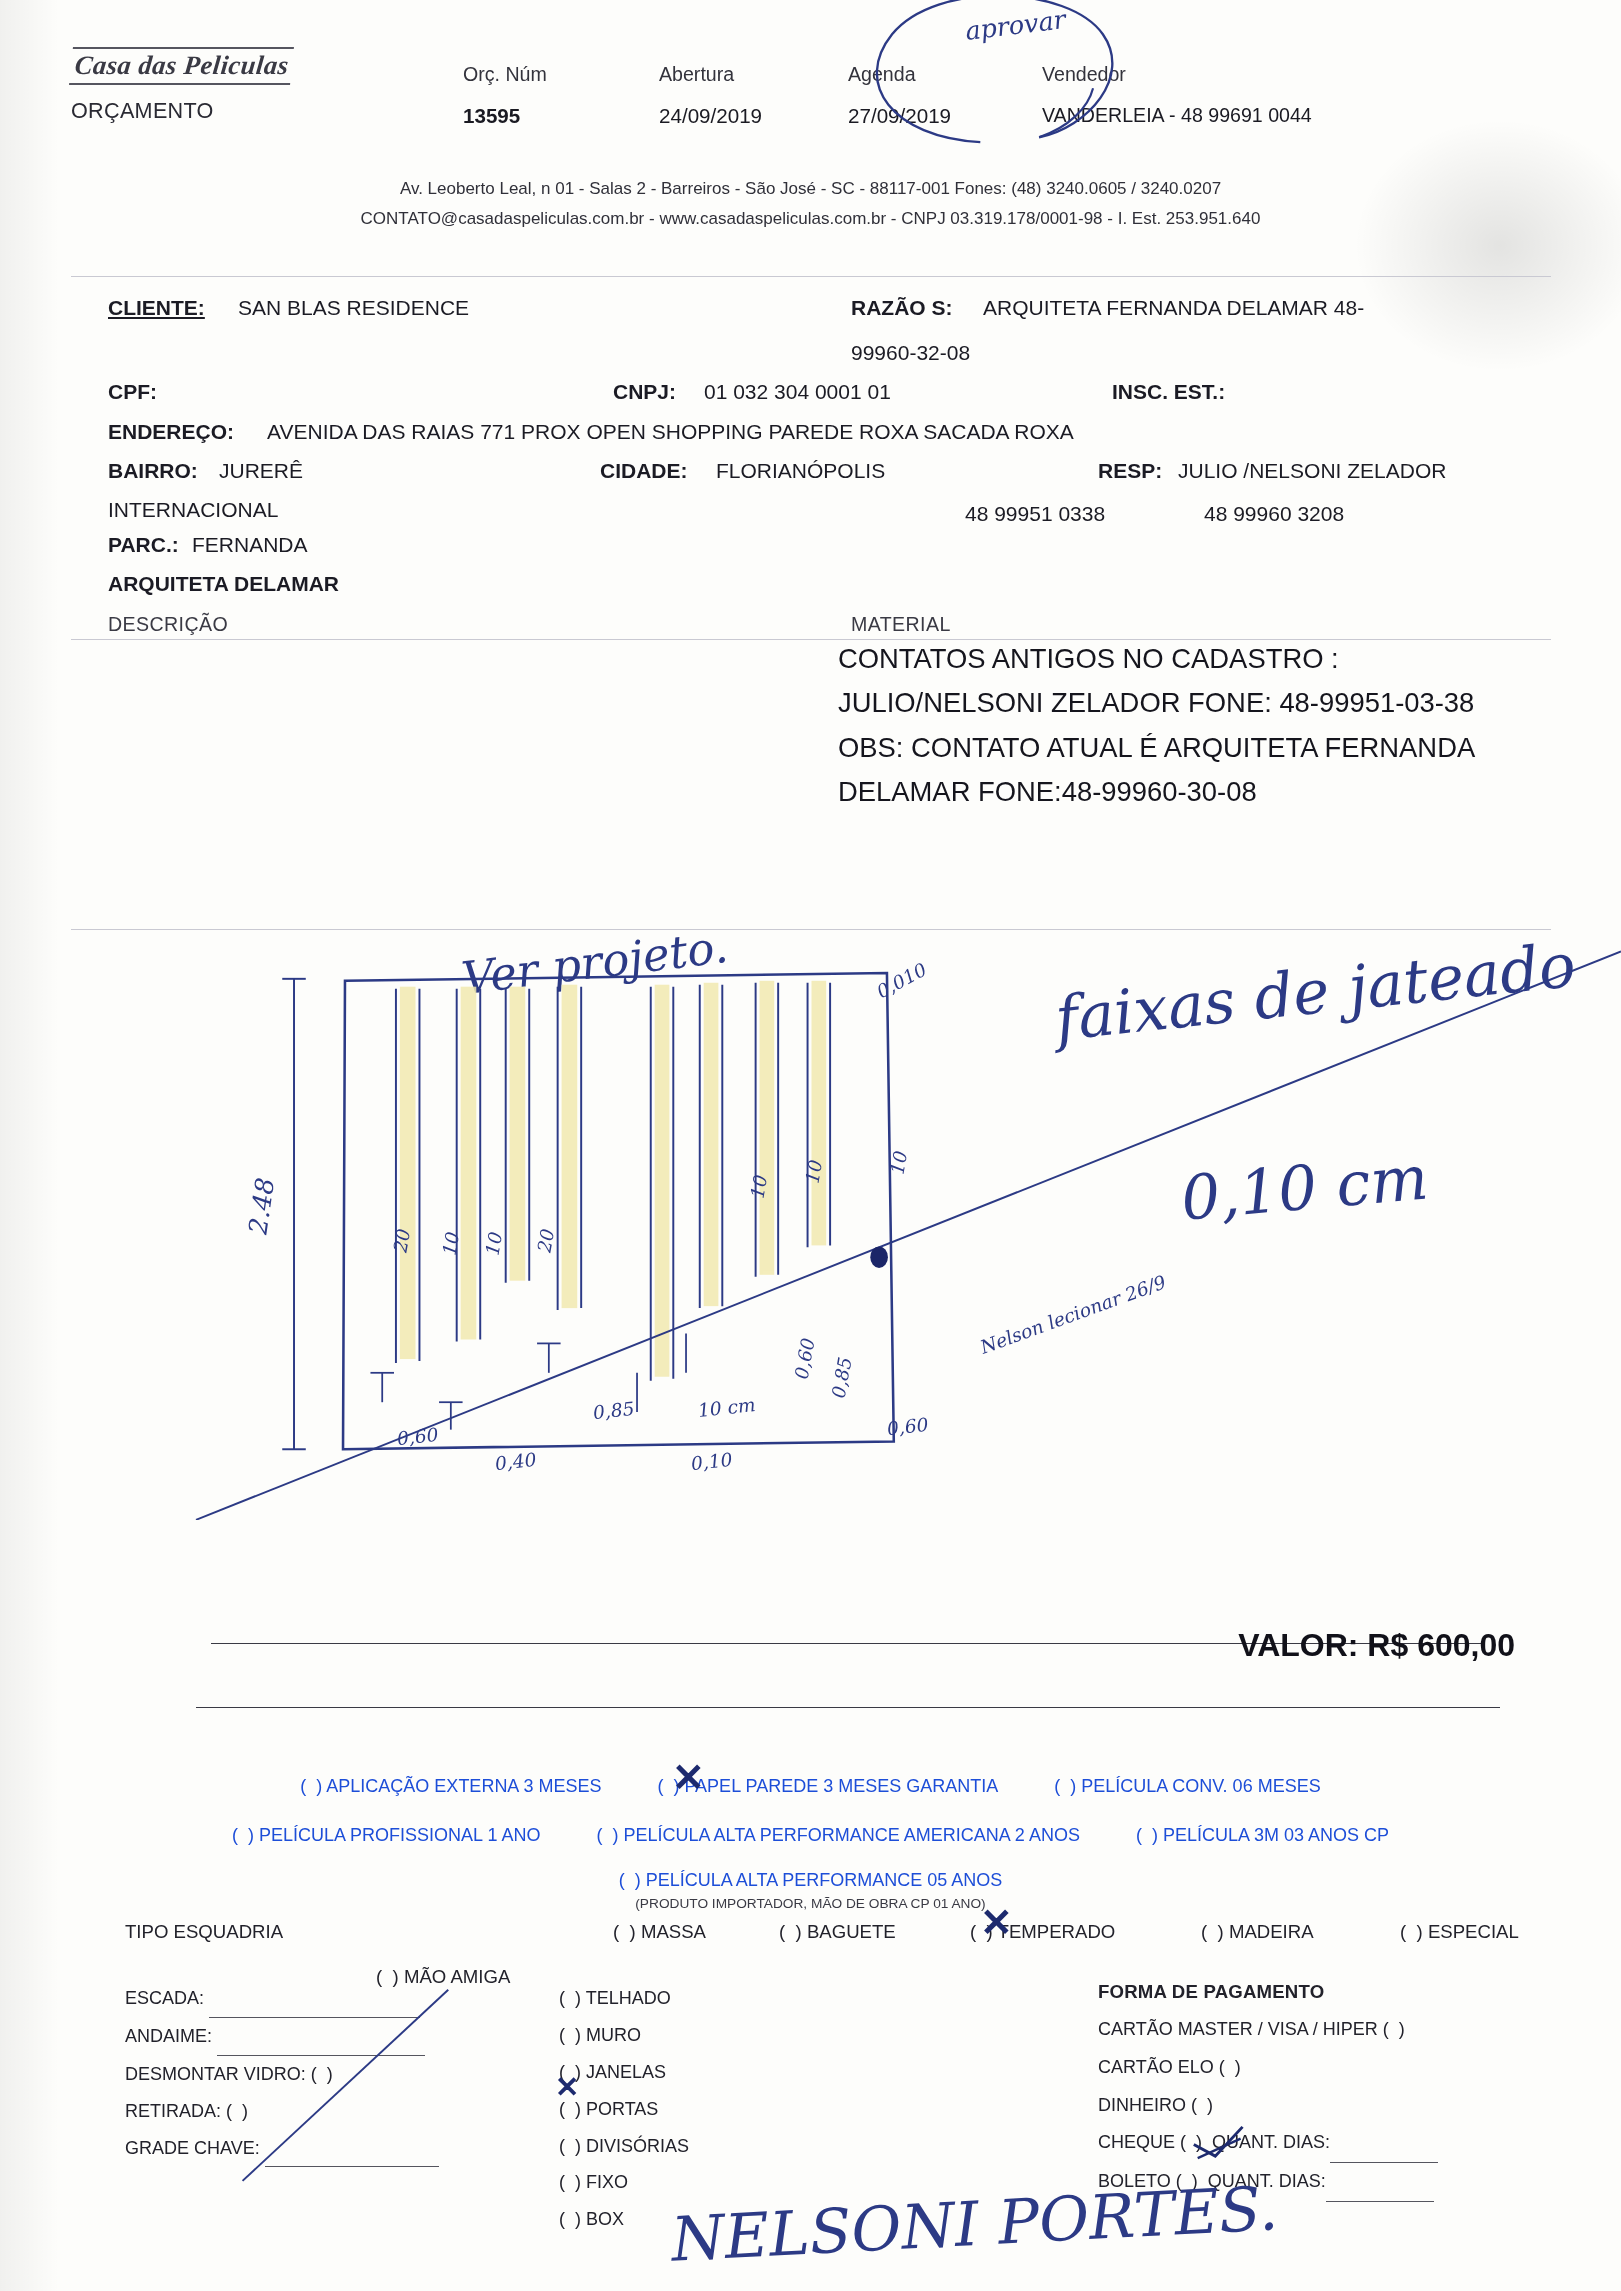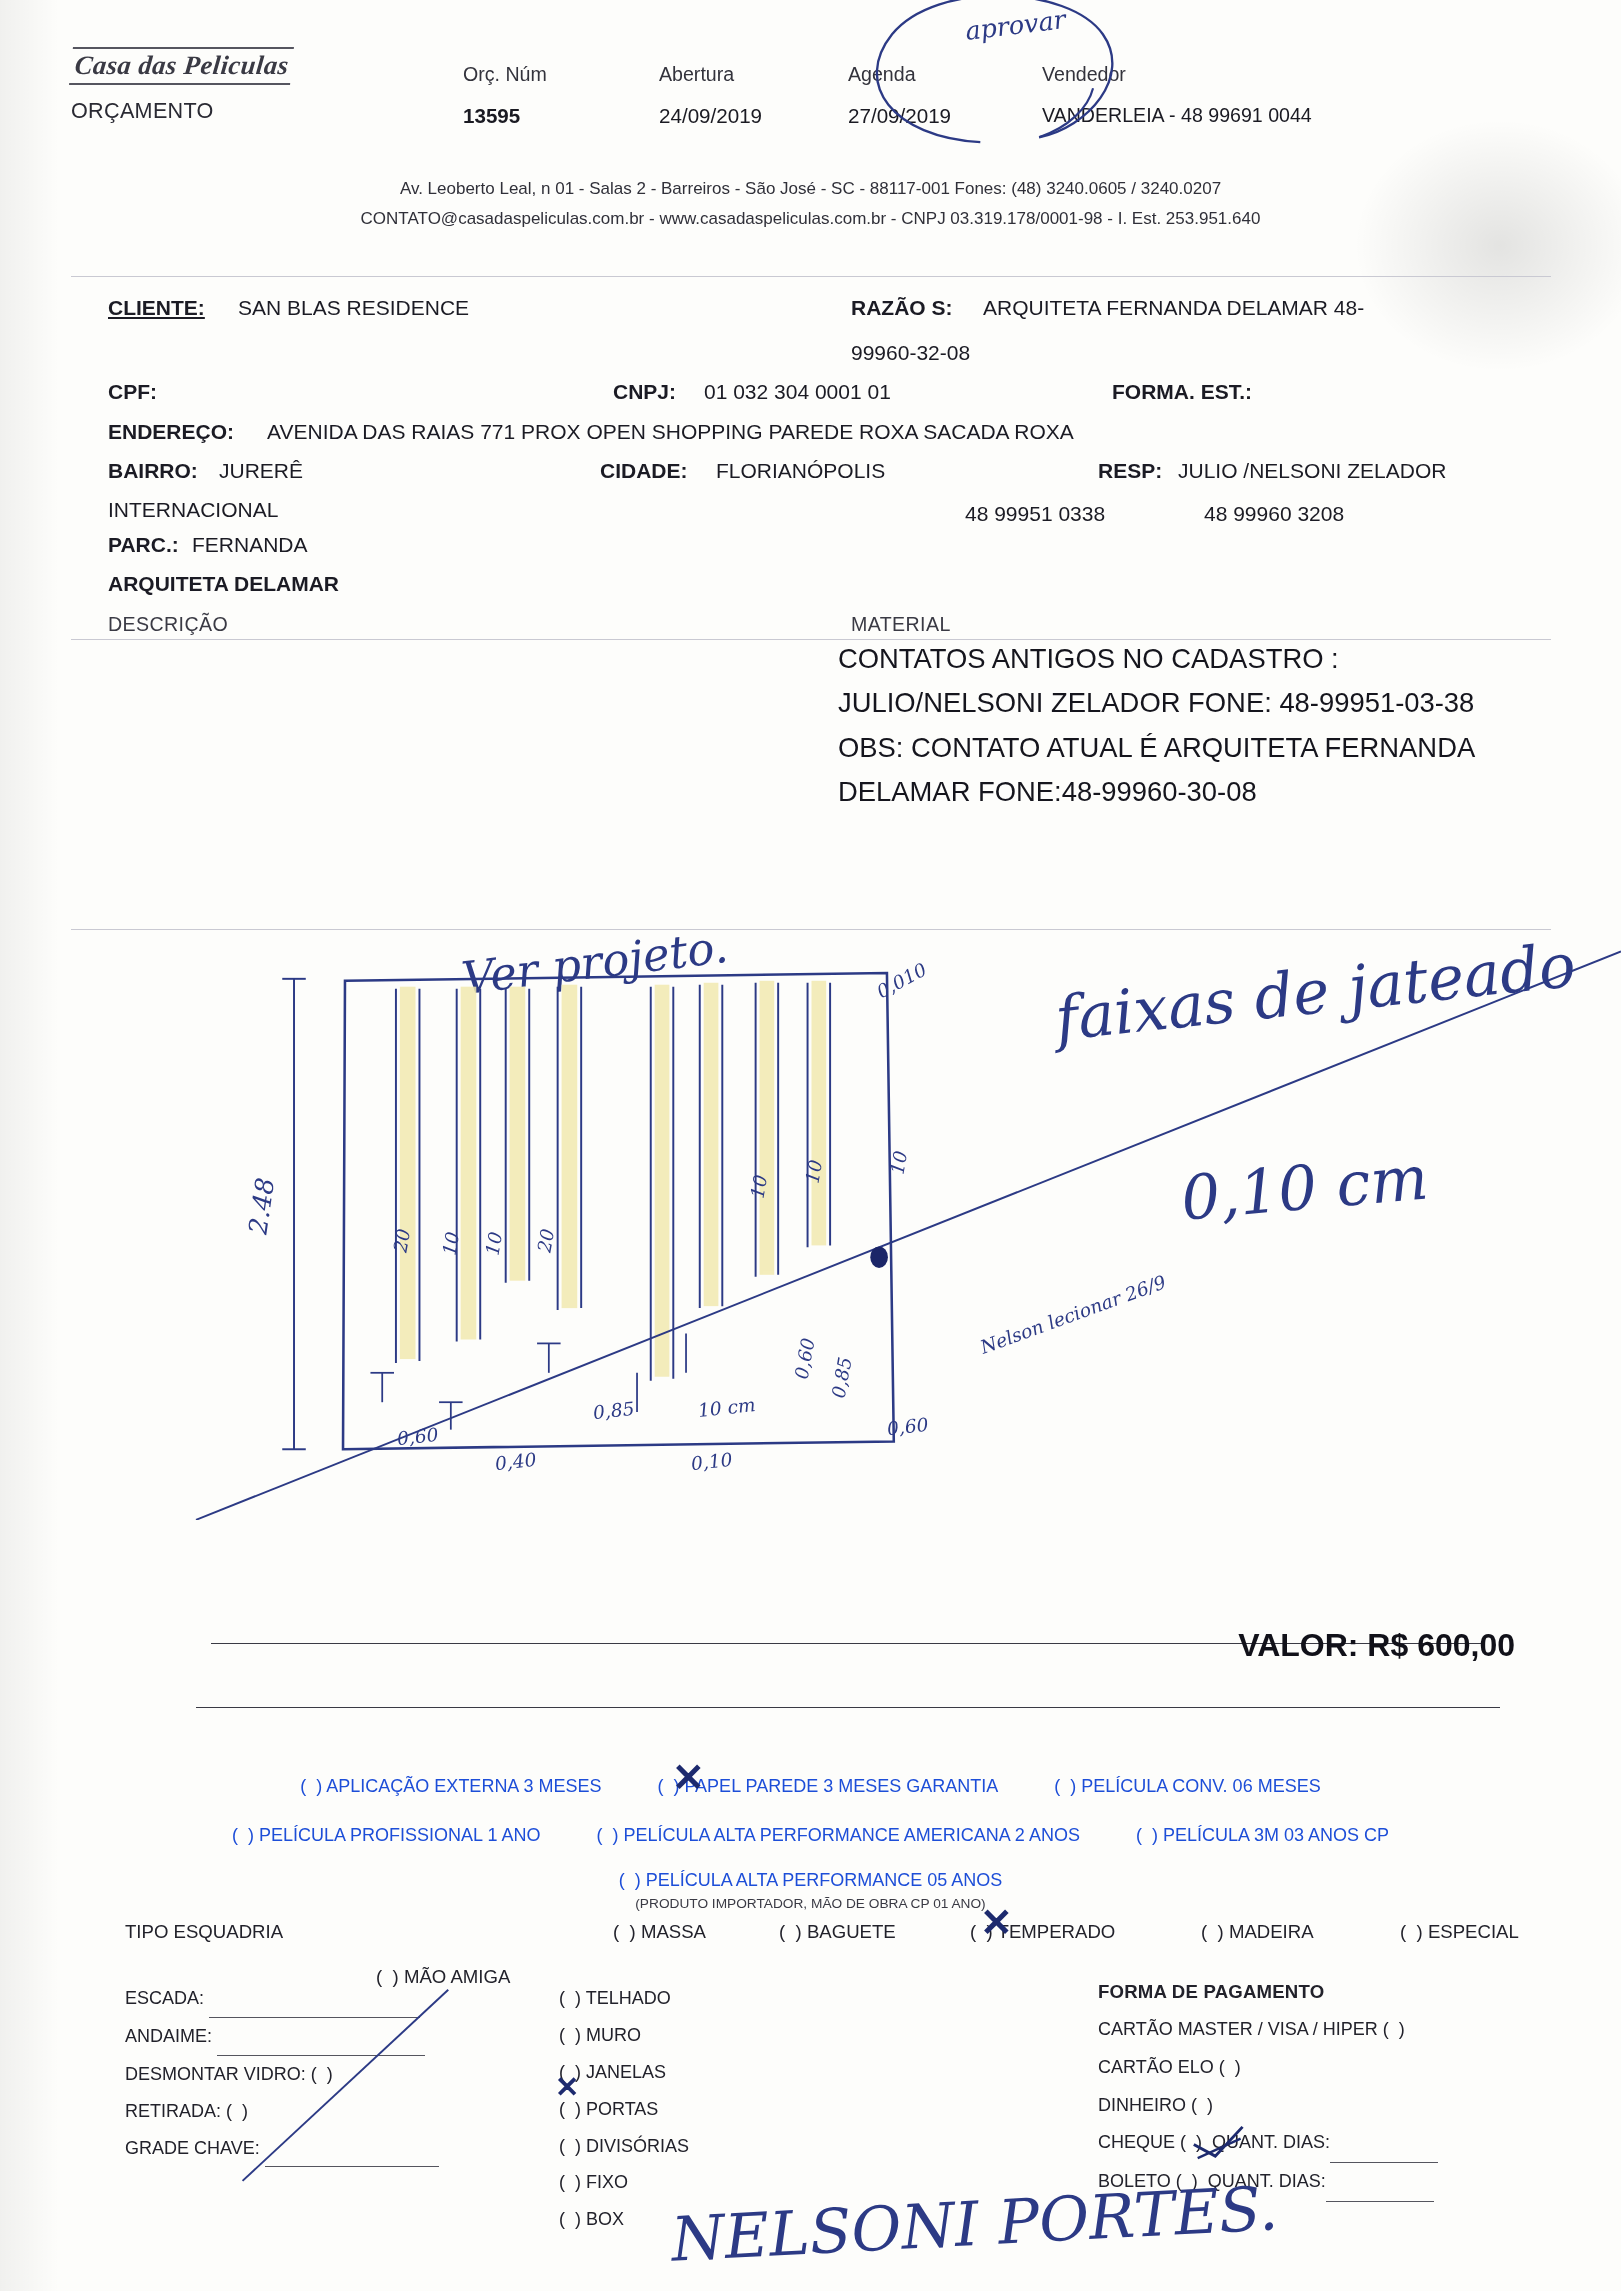--- a/index.html
+++ b/index.html
@@ -140,21 +140,21 @@
   <div class="f-lbl" style="left:851px;top:296px;">RAZÃO S:</div>
   <div class="f-val" style="left:983px;top:296px;">ARQUITETA FERNANDA DELAMAR 48-</div>
   <div class="f-val" style="left:851px;top:341px;">99960-32-08</div>
 
   <div class="f-lbl" style="left:108px;top:380px;">CPF:</div>
   <div class="f-val" style="left:186px;top:380px;"></div>
 
   <div class="f-lbl" style="left:613px;top:380px;">CNPJ:</div>
   <div class="f-val" style="left:704px;top:380px;">01 032 304 0001 01</div>
 
-  <div class="f-lbl" style="left:1112px;top:380px;">FORMA. EST.:</div>
+  <div class="f-lbl" style="left:1112px;top:380px;">INSC. EST.:</div>
   <div class="f-val" style="left:1245px;top:380px;"></div>
 
   <div class="f-lbl" style="left:108px;top:420px;">ENDEREÇO:</div>
   <div class="f-val" style="left:267px;top:420px;">AVENIDA DAS RAIAS 771 PROX OPEN SHOPPING PAREDE ROXA SACADA ROXA</div>
 
   <div class="f-lbl" style="left:108px;top:459px;">BAIRRO:</div>
   <div class="f-val" style="left:219px;top:459px;">JURERÊ</div>
   <div class="f-val" style="left:108px;top:498px;">INTERNACIONAL</div>
 
   <div class="f-lbl" style="left:600px;top:459px;">CIDADE:</div>

